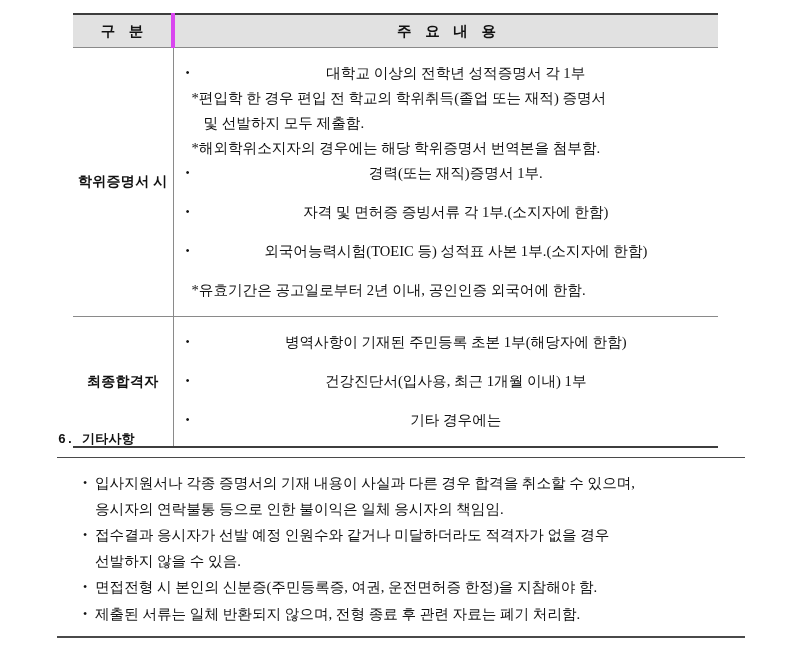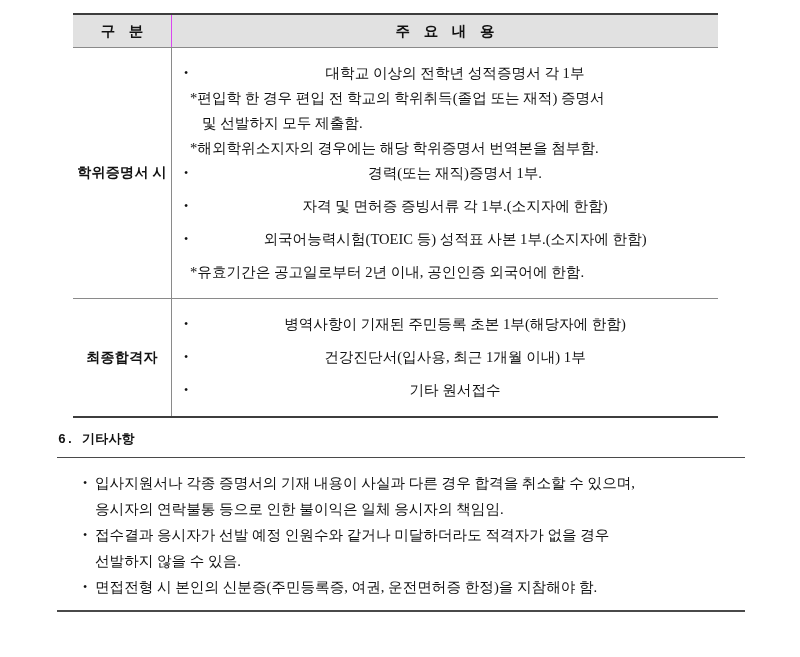--- a/index.html
+++ b/index.html
@@ -35,21 +35,21 @@
     height: 32px;
     padding: 0;
     font-size: 14.5px;
     font-weight: 700;
     letter-spacing: 5px;
     text-indent: 5px;
     vertical-align: middle;
   }
   .doc-table thead th.col-label {
     width: 98px;
-    border-right: 1px solid #d946ef;
+    border-right: 4px solid #d946ef;
   }
   .doc-table tbody td {
     border-bottom: 1px solid #8a8a8a;
     padding: 0;
     vertical-align: middle;
   }
   .doc-table tbody tr:last-child td {
     border-bottom: 2.5px solid #3d3d3d;
   }
   .doc-table tbody td.cell-label {
@@ -82,21 +82,21 @@
     top: 0;
     font-size: 12px;
   }
   .line.note {
     padding-left: 6px;
   }
   .line.note-cont {
     padding-left: 18px;
   }
   .line.gap {
-    margin-top: 8px;
+    margin-top: 14px;
   }
 
   
   .section {
     position: absolute;
     left: 57px;
     top: 430px;
     width: 688px;
   }
   .section-title {
@@ -161,21 +161,21 @@
         <div class="line bullet gap">외국어능력시험(TOEIC 등) 성적표 사본 1부.(소지자에 한함)</div>
         <div class="line note gap">*유효기간은 공고일로부터 2년 이내, 공인인증 외국어에 한함.</div>
       </td>
     </tr>
 
     <tr>
       <td class="cell-label">최종합격자</td>
       <td class="cell-body">
         <div class="line bullet">병역사항이 기재된 주민등록 초본 1부(해당자에 한함)</div>
         <div class="line bullet gap">건강진단서(입사용, 최근 1개월 이내) 1부</div>
-        <div class="line bullet gap">기타 원서접수</div>
+        <div class="line bullet gap">기타 경우에는</div>
       </td>
     </tr>
 
   </tbody>
 </table>
 
 <div class="section">
   <h2 class="section-title">6. 기타사항</h2>
   <div class="rule-top"></div>
   <div class="section-list">
@@ -187,16 +187,19 @@
 
     <div class="s-item">
       <span>접수결과 응시자가 선발 예정 인원수와 같거나 미달하더라도 적격자가 없을 경우</span>
       <span class="cont">선발하지 않을 수 있음.</span>
     </div>
 
     <div class="s-item">
       <span>면접전형 시 본인의 신분증(주민등록증, 여권, 운전면허증 한정)을 지참해야 함.</span>
     </div>
 
+    <div class="s-item">
+      <span>제출된 서류는 일체 반환되지 않으며, 전형 종료 후 관련 자료는 폐기 처리함.</span>
+    </div>
 
   </div>
   <div class="rule-bottom"></div>
 </div>
 
 </body></html>

